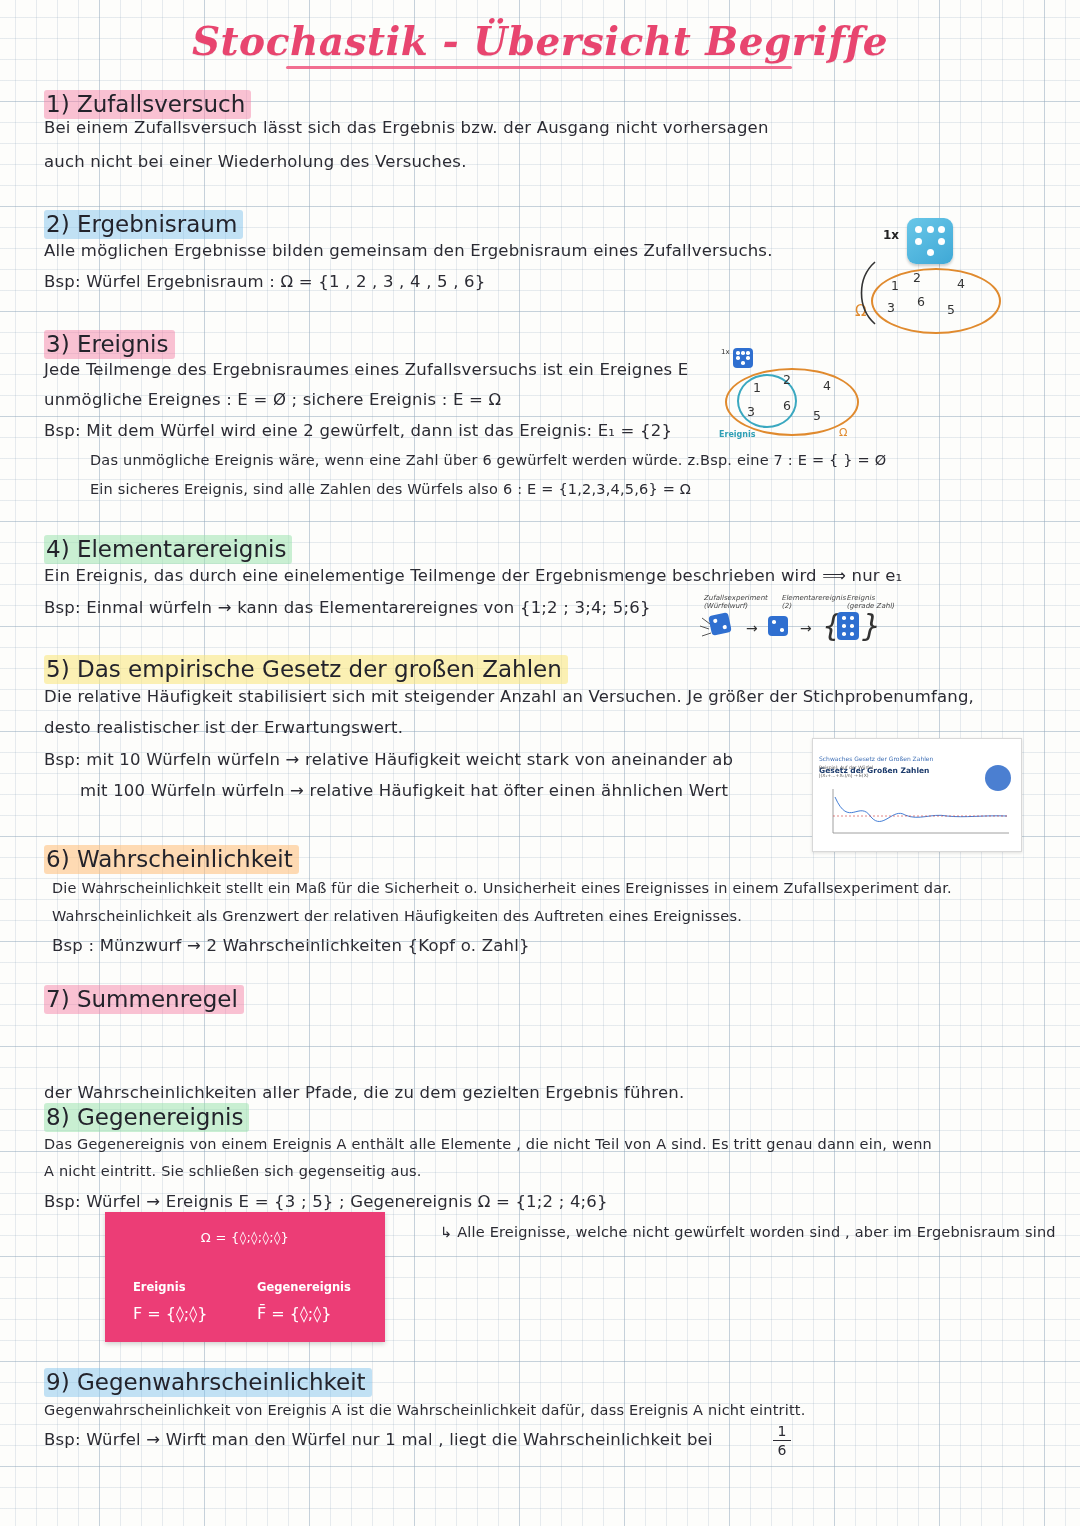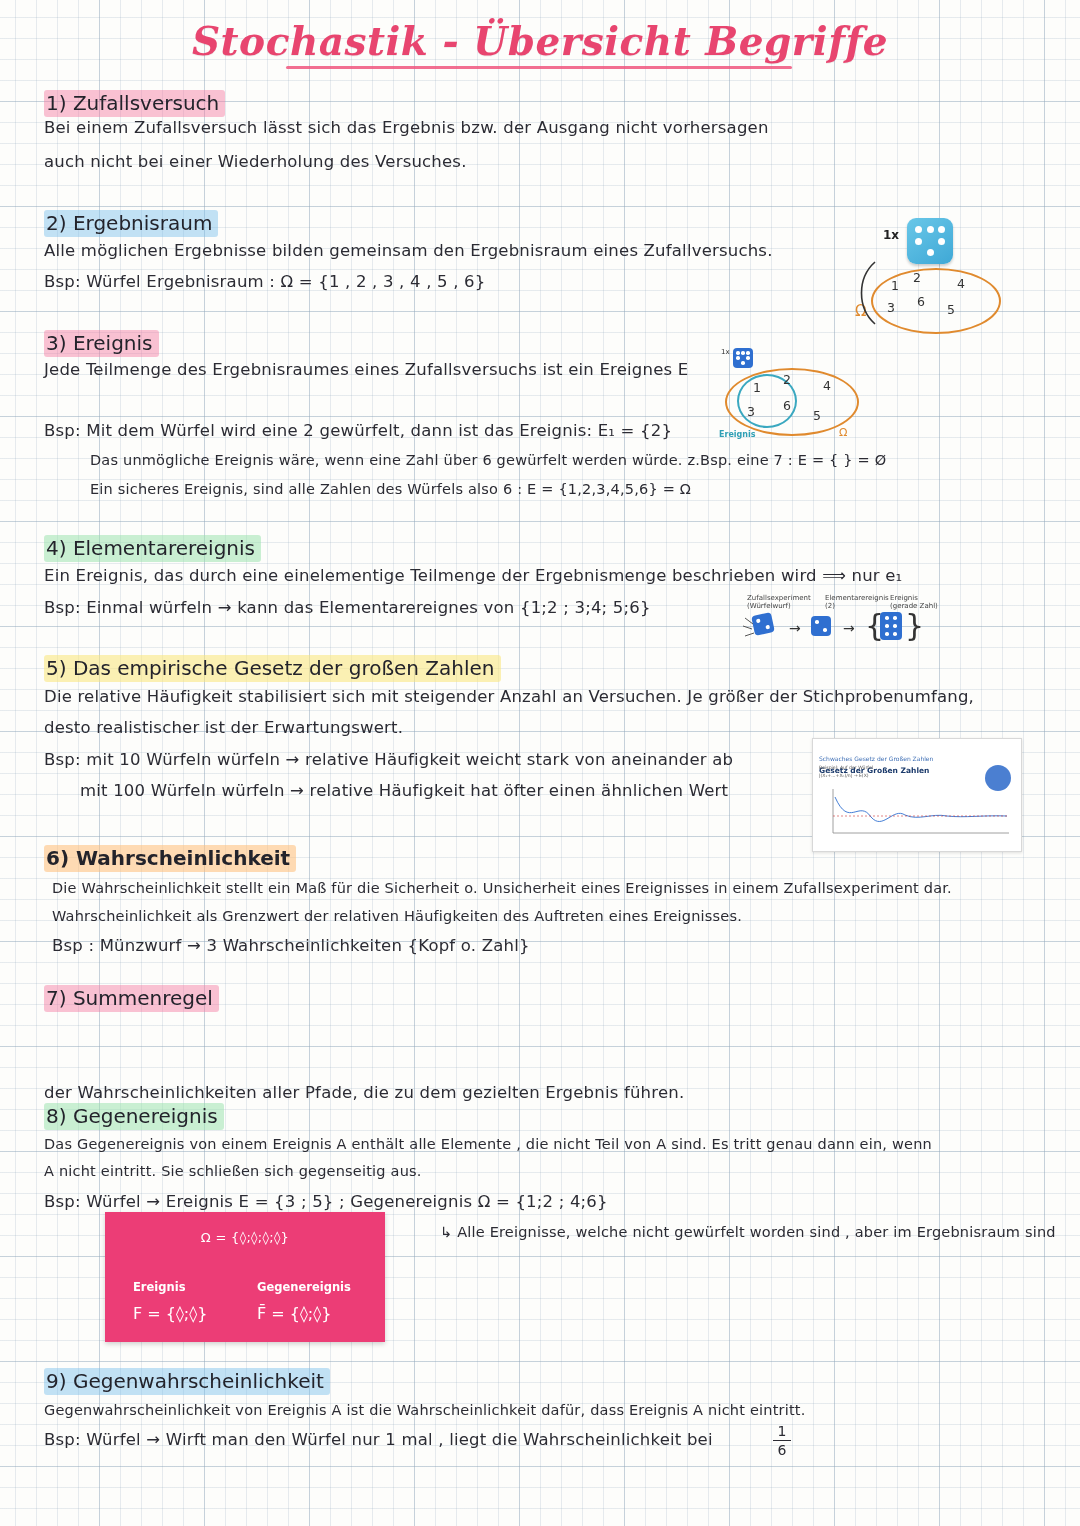--- a/index.html
+++ b/index.html
@@ -35,21 +35,21 @@
     text-shadow:0 1px 0 rgba(0,0,0,.06);
   }
   .title-underline{
     position:absolute;top:66px;left:286px;width:506px;height:3px;
     background:#f0567e;border-radius:3px;opacity:.85;
   }
 
   
   .head{
     position:absolute;
-    font-size:20px;
+    font-size:23px;
     color:#23232b;
     padding:1px 6px 2px 2px;
     white-space:nowrap;
   }
   .hl-pink{background:rgba(245,120,160,.45);border-radius:3px;}
   .hl-blue{background:rgba(120,190,235,.45);border-radius:3px;}
   .hl-green{background:rgba(150,225,170,.5);border-radius:3px;}
   .hl-yellow{background:rgba(250,230,120,.55);border-radius:3px;}
   .hl-orange{background:rgba(255,190,120,.55);border-radius:3px;}
 
@@ -138,20 +138,21 @@
     <div class="num" style="left:32px;top:82px;">3</div>
     <div class="num" style="left:62px;top:76px;">6</div>
     <div class="num" style="left:92px;top:84px;">5</div>
     <svg style="position:absolute;left:-4px;top:40px;" width="28" height="70">
       <path d="M24 4 C6 20, 6 50, 24 66" stroke="#333" stroke-width="1.6" fill="none"></path>
     </svg>
   </div>
 
   <div class="head hl-pink" style="top:330px;left:44px;">3) Ereignis</div>
   <div class="line hw" style="top:360px;left:44px;">Jede Teilmenge des Ergebnisraumes eines Zufallsversuchs ist ein Ereignes E</div>
+  <div class="line hw" style="top:390px;left:44px;">unmögliche Ereignes : E = Ø  ;  sichere Ereignis : E = Ω</div>
   <div class="line hw" style="top:421px;left:44px;">Bsp: Mit dem Würfel wird eine 2 gewürfelt, dann ist das Ereignis: E₁ = {2}</div>
   <div class="line hw sm" style="top:452px;left:90px;">Das unmögliche Ereignis wäre, wenn eine Zahl über 6 gewürfelt werden würde. z.Bsp. eine 7 : E = { } = Ø</div>
   <div class="line hw sm" style="top:481px;left:90px;">Ein sicheres Ereignis, sind alle Zahlen des Würfels also 6 : E = {1,2,3,4,5,6} = Ω</div>
 
   <div class="diagram" style="top:350px;left:715px;width:160px;height:100px;">
     <div style="position:absolute;left:6px;top:-2px;font-size:7px;color:#333;">1x</div>
     <div class="smalldie" style="position:absolute;left:18px;top:-2px;">
       <span class="p" style="left:3px;top:3px;"></span>
         <span class="p" style="left:8px;top:3px;"></span>
         <span class="p" style="left:13px;top:3px;"></span>
@@ -168,21 +169,21 @@
     <div class="num" style="left:68px;top:48px;">6</div>
     <div class="num" style="left:98px;top:58px;">5</div>
     <div style="position:absolute;left:4px;top:80px;font-size:8px;font-weight:bold;color:#2f9fb5;">Ereignis</div>
     <div style="position:absolute;left:124px;top:76px;font-size:11px;color:#e08a2e;">Ω</div>
   </div>
 
   <div class="head hl-green" style="top:535px;left:44px;">4) Elementarereignis</div>
   <div class="line hw" style="top:566px;left:44px;">Ein Ereignis, das durch eine einelementige Teilmenge der Ergebnismenge beschrieben wird  ⟹ nur e₁</div>
   <div class="line hw" style="top:598px;left:44px;">Bsp: Einmal würfeln → kann das Elementarereignes von  {1;2 ; 3;4; 5;6}</div>
 
-  <div class="diagram" style="top:594px;left:745px;width:200px;height:60px;">
+  <div class="diagram" style="top:594px;left:702px;width:200px;height:60px;font-style:italic;">
     <div class="caption" style="left:2px;top:0;white-space:pre;">Zufallsexperiment
 (Würfelwurf)</div>
     <div class="caption" style="left:80px;top:0;white-space:pre;">Elementarereignis
 (2)</div>
     <div class="caption" style="left:145px;top:0;white-space:pre;">Ereignis
 (gerade Zahl)</div>
     <div class="smalldie" style="position:absolute;left:8px;top:20px;transform:rotate(-12deg);">
       <span class="p" style="left:4px;top:4px;"></span>
         <span class="p" style="left:12px;top:12px;"></span>
     </div>
@@ -220,24 +221,24 @@
     <div class="chart-txt" style="position:absolute;left:6px;top:34px;">|(X₁+...+Xₙ)/n| → E(X)</div>
     <div style="position:absolute;right:10px;top:26px;width:26px;height:26px;border-radius:50%;background:#4b7fd1;"></div>
     <svg style="position:absolute;left:6px;top:48px;" width="196" height="58">
       <line x1="14" y1="2" x2="14" y2="46" stroke="#888" stroke-width="0.8"></line>
       <line x1="14" y1="46" x2="190" y2="46" stroke="#888" stroke-width="0.8"></line>
       <path d="M16 10 C30 42, 40 12, 52 30 C64 44, 74 20, 86 28 C100 34, 112 26, 128 29 C146 31, 164 28, 188 29" stroke="#2f6fd0" stroke-width="0.9" fill="none"></path>
       <line x1="14" y1="29" x2="190" y2="29" stroke="#c33" stroke-width="0.6" stroke-dasharray="2,2"></line>
     </svg>
   </div>
 
-  <div class="head hl-orange" style="top:845px;left:44px;font-weight:bold;">6) Wahrscheinlichkeit</div>
+  <div class="head hl-orange" style="top:845px;left:44px;">6) Wahrscheinlichkeit</div>
   <div class="line hw sm" style="top:880px;left:52px;">Die Wahrscheinlichkeit stellt ein Maß für die Sicherheit o. Unsicherheit eines Ereignisses in einem Zufallsexperiment dar.</div>
   <div class="line hw sm" style="top:908px;left:52px;">Wahrscheinlichkeit als Grenzwert der relativen Häufigkeiten des Auftreten eines Ereignisses.</div>
-  <div class="line hw" style="top:936px;left:52px;">Bsp : Münzwurf  →  3 Wahrscheinlichkeiten  {Kopf o. Zahl}</div>
+  <div class="line hw" style="top:936px;left:52px;">Bsp : Münzwurf  →  2 Wahrscheinlichkeiten  {Kopf o. Zahl}</div>
 
   <div class="head hl-pink" style="top:985px;left:44px;">7) Summenregel</div>
   <div class="line hw" style="top:1083px;left:44px;">der Wahrscheinlichkeiten aller Pfade, die zu dem gezielten Ergebnis führen.</div>
 
   <div class="head hl-green" style="top:1103px;left:44px;">8) Gegenereignis</div>
   <div class="line hw sm" style="top:1136px;left:44px;">Das Gegenereignis von einem Ereignis A enthält alle Elemente , die nicht Teil von A sind. Es tritt genau dann ein, wenn</div>
   <div class="line hw sm" style="top:1163px;left:44px;">A nicht eintritt. Sie schließen sich gegenseitig aus.</div>
   <div class="line hw" style="top:1192px;left:44px;">Bsp: Würfel  →  Ereignis  E = {3 ; 5}  ;  Gegenereignis  Ω = {1;2 ; 4;6}</div>
   <div class="line hw sm" style="top:1224px;left:440px;">↳ Alle Ereignisse, welche nicht gewürfelt worden sind , aber im Ergebnisraum sind</div>
 

